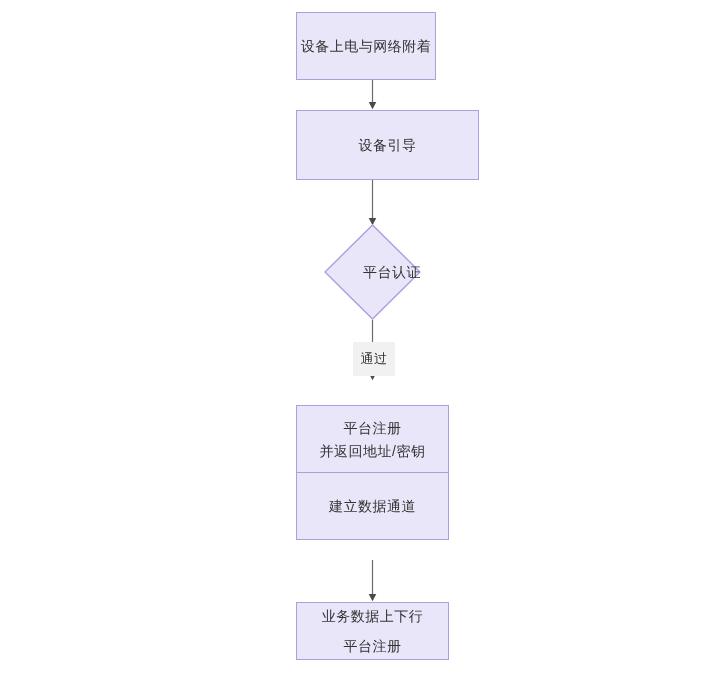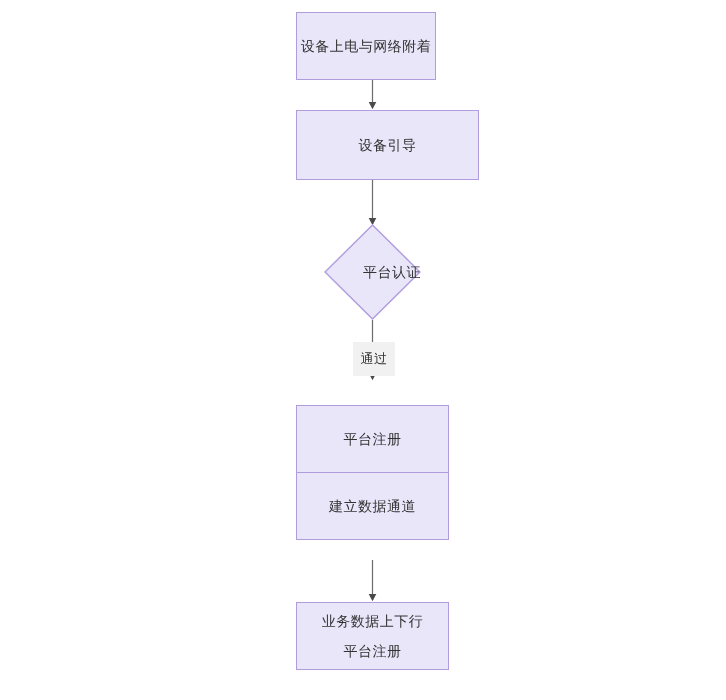--- a/index.html
+++ b/index.html
@@ -119,24 +119,25 @@
     <svg class="shape" viewBox="0 0 97 96" xmlns="http://www.w3.org/2000/svg">
       <polygon points="48.5,1 96,48 48.5,95 1,48" fill="#e9e6fa" stroke="#b19cdd" stroke-width="1.4"></polygon>
     </svg>
     <span class="dlabel">平台认证</span>
   </div>
 
   <div class="edge-label" style="left:353px; top:342px; width:38px;">通过</div>
 
   <div class="node-box" style="left:296px; top:381px; width:153px; height:69px;margin-top:24px;">
     <span class="line">平台注册</span>
+    <span class="line">并返回地址/密钥</span>
   </div>
 
   <div class="node-box" style="left:296px; top:472px; width:153px; height:68px;">
     <span class="line">建立数据通道</span>
   </div>
 
-  <div class="node-box" style="left:296px; top:602px; width:153px; height:68px;gap:7px;">
+  <div class="node-box" style="left:296px; top:602px; width:153px; height:58px;gap:7px;">
     <span class="line">业务数据上下行</span>
     <span class="line">平台注册</span>
   </div>
 
 </div>
 
 </body></html>

